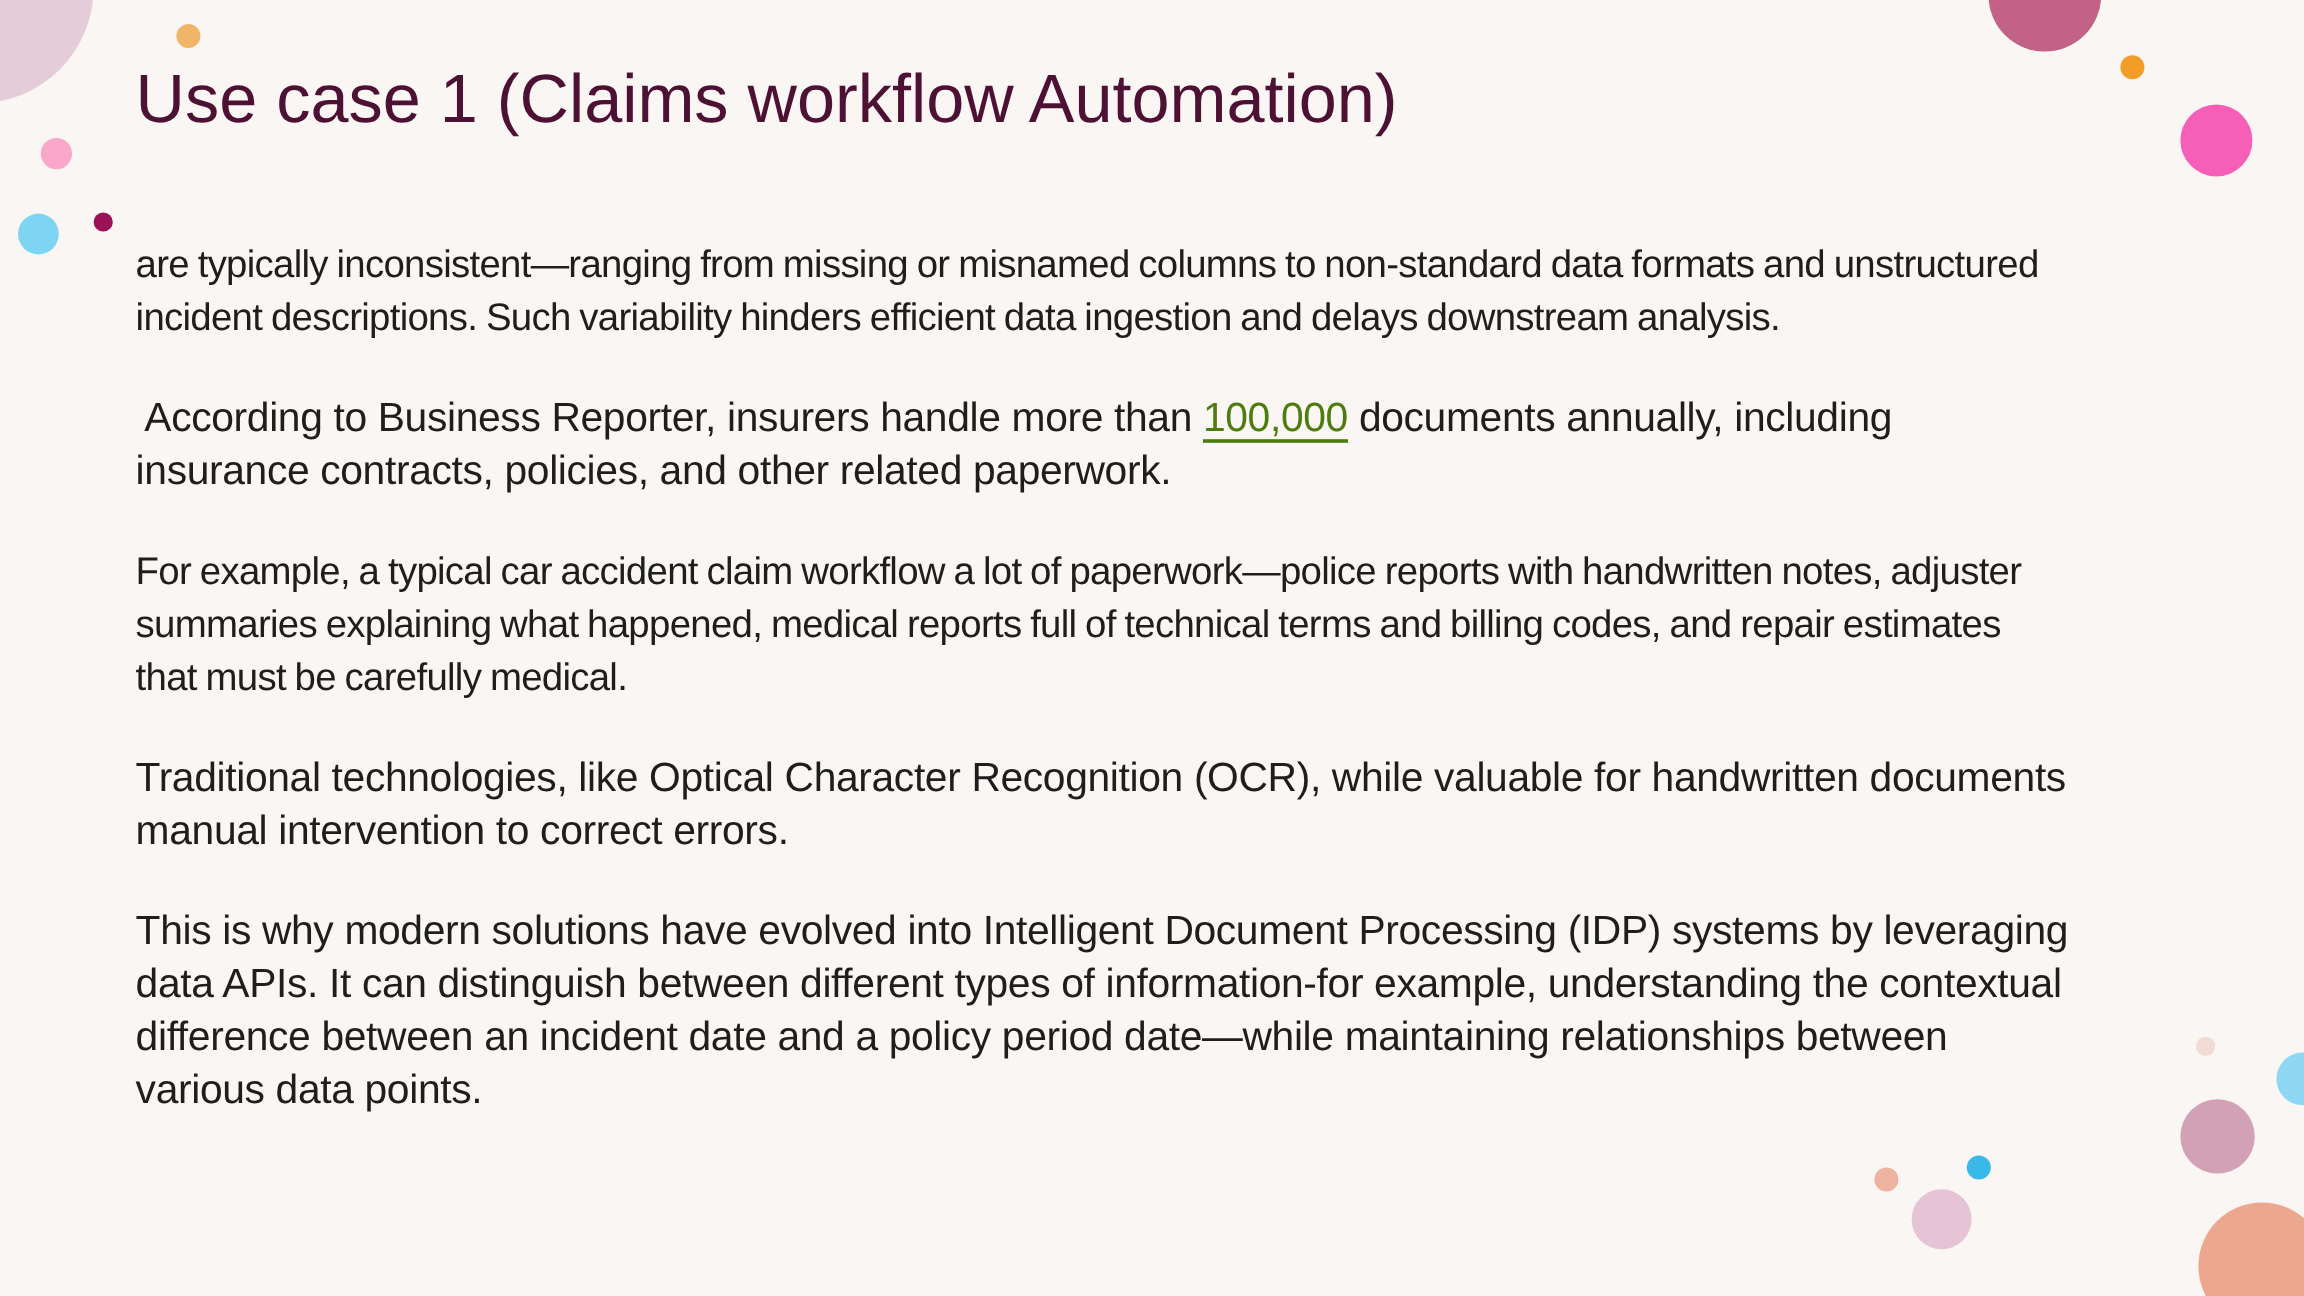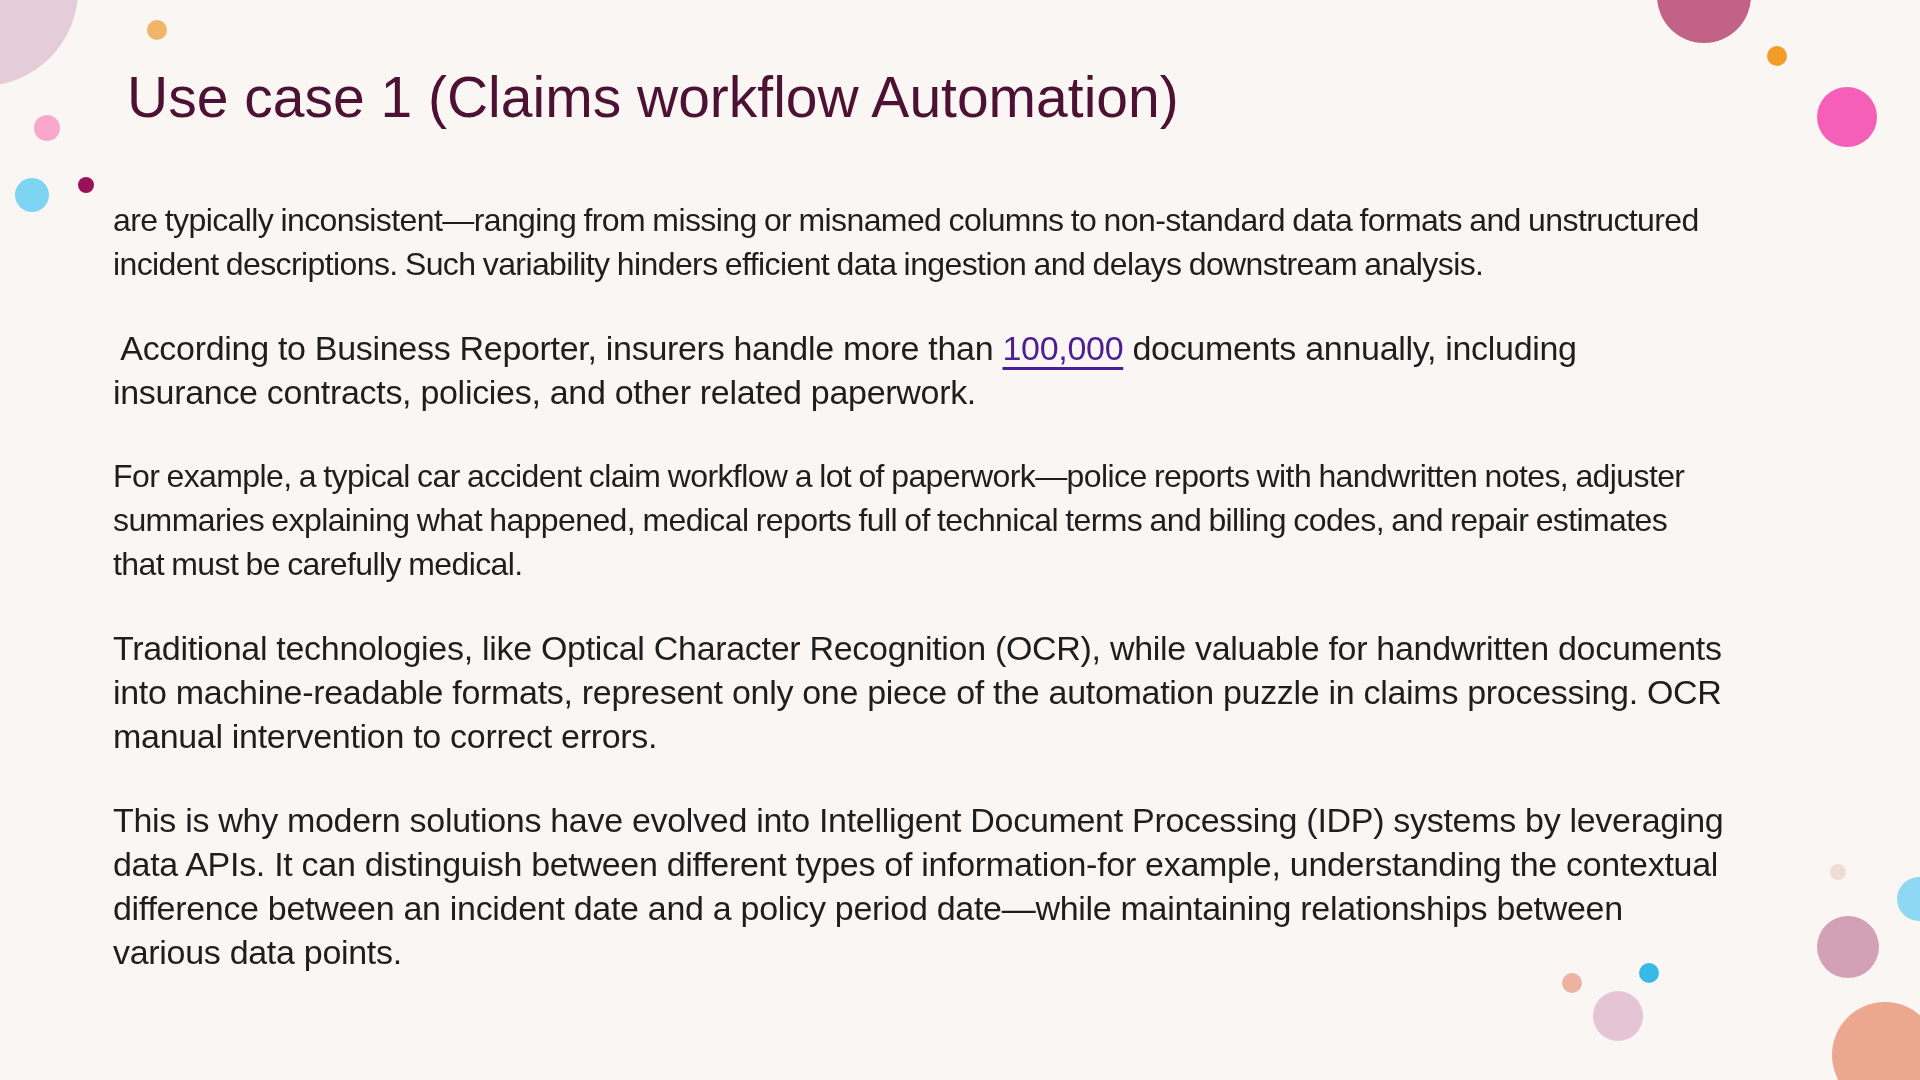--- a/index.html
+++ b/index.html
@@ -21,21 +21,21 @@
     z-index: 0;
   }
   .circle {
     position: absolute;
     border-radius: 50%;
   }
   .title {
     position: absolute;
     left: 113px;
     top: 50px;
-    margin: 14px;
+    margin: 0;
     z-index: 2;
     font-size: 57px;
     font-weight: 400;
     letter-spacing: 0px;
     color: #4D1233;
     white-space: pre;
   }
   .content {
     position: absolute;
     left: 113px;
@@ -94,33 +94,32 @@
   <h1 class="title" style="color: rgb(77, 18, 51);">Use case 1 (Claims workflow Automation)</h1>
 
   <div class="content" style="color: rgb(30, 30, 30);">
 
     <p class="para condensed">
       <span class="line">are typically inconsistent—ranging from missing or misnamed columns to non-standard data formats and unstructured</span>
       <span class="line">incident descriptions. Such variability hinders efficient data ingestion and delays downstream analysis.</span>
     </p>
 
     <p class="para regular">
-      <span class="line"><span> According to Business Reporter, insurers handle more than </span><a class="link" style="color: #4c1d95;">100,000</a><span> documents annually, including</span></span>
+      <span class="line"><span> According to Business Reporter, insurers handle more than </span><a class="link" style="color: #4d7c0f;">100,000</a><span> documents annually, including</span></span>
       <span class="line">insurance contracts, policies, and other related paperwork.</span>
     </p>
 
     <p class="para condensed">
       <span class="line">For example, a typical car accident claim workflow a lot of paperwork—police reports with handwritten notes, adjuster</span>
       <span class="line">summaries explaining what happened, medical reports full of technical terms and billing codes, and repair estimates</span>
       <span class="line">that must be carefully medical.</span>
     </p>
 
     <p class="para regular">
       <span class="line">Traditional technologies, like Optical Character Recognition (OCR), while valuable for handwritten documents</span>
-      <span class="line">into machine-readable formats, represent only one piece of the automation puzzle in claims processing. OCR</span>
       <span class="line">manual intervention to correct errors.</span>
     </p>
 
     <p class="para regular">
       <span class="line">This is why modern solutions have evolved into Intelligent Document Processing (IDP) systems by leveraging</span>
       <span class="line">data APIs. It can distinguish between different types of information-for example, understanding the contextual</span>
       <span class="line">difference between an incident date and a policy period date—while maintaining relationships between</span>
       <span class="line">various data points.</span>
     </p>
 

